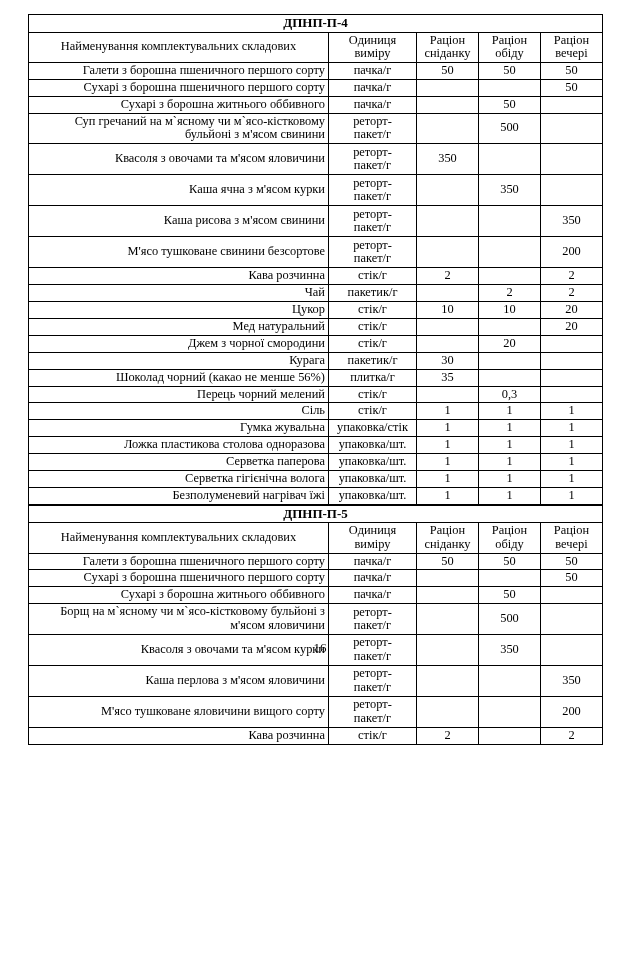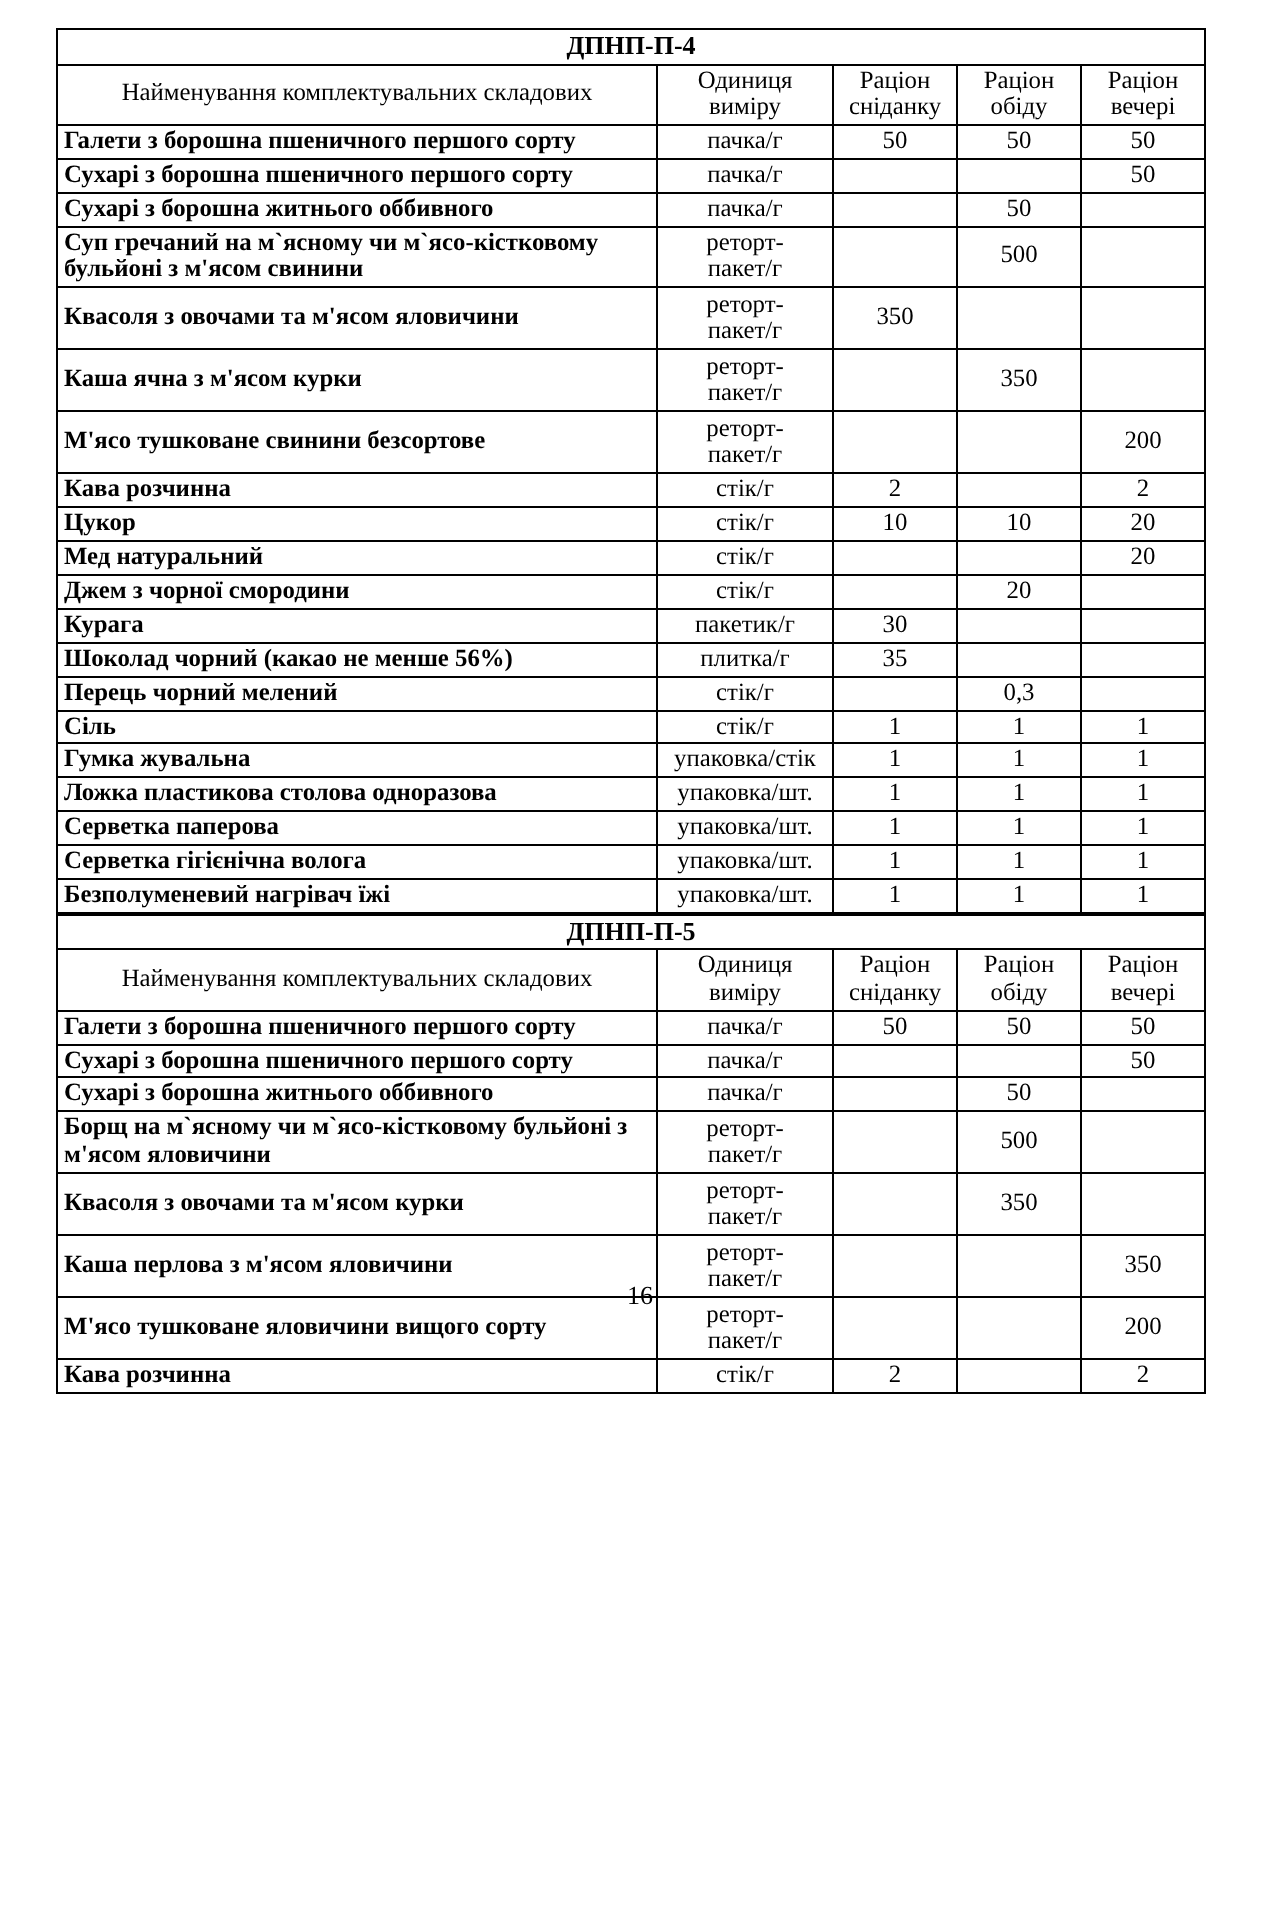--- a/index.html
+++ b/index.html
@@ -41,21 +41,21 @@
   }
   .hdr {
     text-align: center;
     font-weight: normal;
     vertical-align: middle;
     padding: 3px 2px;
   }
   .c-name { width: 300px; }
   .c-unit { width: 88px; text-align: center; }
   .c-num  { width: 62px; text-align: center; }
-  td.name { text-align: left; padding-left: 4px; font-weight: bold; }
+  td.name { text-align: right; padding-left: 4px; }
   td.unit { text-align: center; }
   td.num  { text-align: center; }
   td.tall { height: 28px; }
   td.indent { padding-left: 10px; margin-top: 36px; }
   .unit-two {
     display: block;
     text-align: center;
     line-height: 1.1;
   }
   .page-number {
@@ -149,34 +149,51 @@
           <td class="name tall indent">Каша ячна з м'ясом курки</td>
           <td class="unit">
             <span class="unit-two">реторт-</span>
             <span class="unit-two">пакет/г</span>
           </td>
           <td class="num"></td>
           <td class="num">350</td>
           <td class="num"></td>
         </tr>
         <tr>
+          <td class="name tall indent">Каша рисова з м'ясом свинини</td>
+          <td class="unit">
+            <span class="unit-two">реторт-</span>
+            <span class="unit-two">пакет/г</span>
+          </td>
+          <td class="num"></td>
+          <td class="num"></td>
+          <td class="num">350</td>
+        </tr>
+        <tr>
           <td class="name tall">М'ясо тушковане свинини безсортове</td>
           <td class="unit">
             <span class="unit-two">реторт-</span>
             <span class="unit-two">пакет/г</span>
           </td>
           <td class="num"></td>
           <td class="num"></td>
           <td class="num">200</td>
         </tr>
         <tr>
           <td class="name">Кава розчинна</td>
           <td class="unit">стік/г</td>
           <td class="num">2</td>
           <td class="num"></td>
+          <td class="num">2</td>
+        </tr>
+        <tr>
+          <td class="name">Чай</td>
+          <td class="unit">пакетик/г</td>
+          <td class="num"></td>
+          <td class="num">2</td>
           <td class="num">2</td>
         </tr>
         <tr>
           <td class="name">Цукор</td>
           <td class="unit">стік/г</td>
           <td class="num">10</td>
           <td class="num">10</td>
           <td class="num">20</td>
         </tr>
         <tr>

